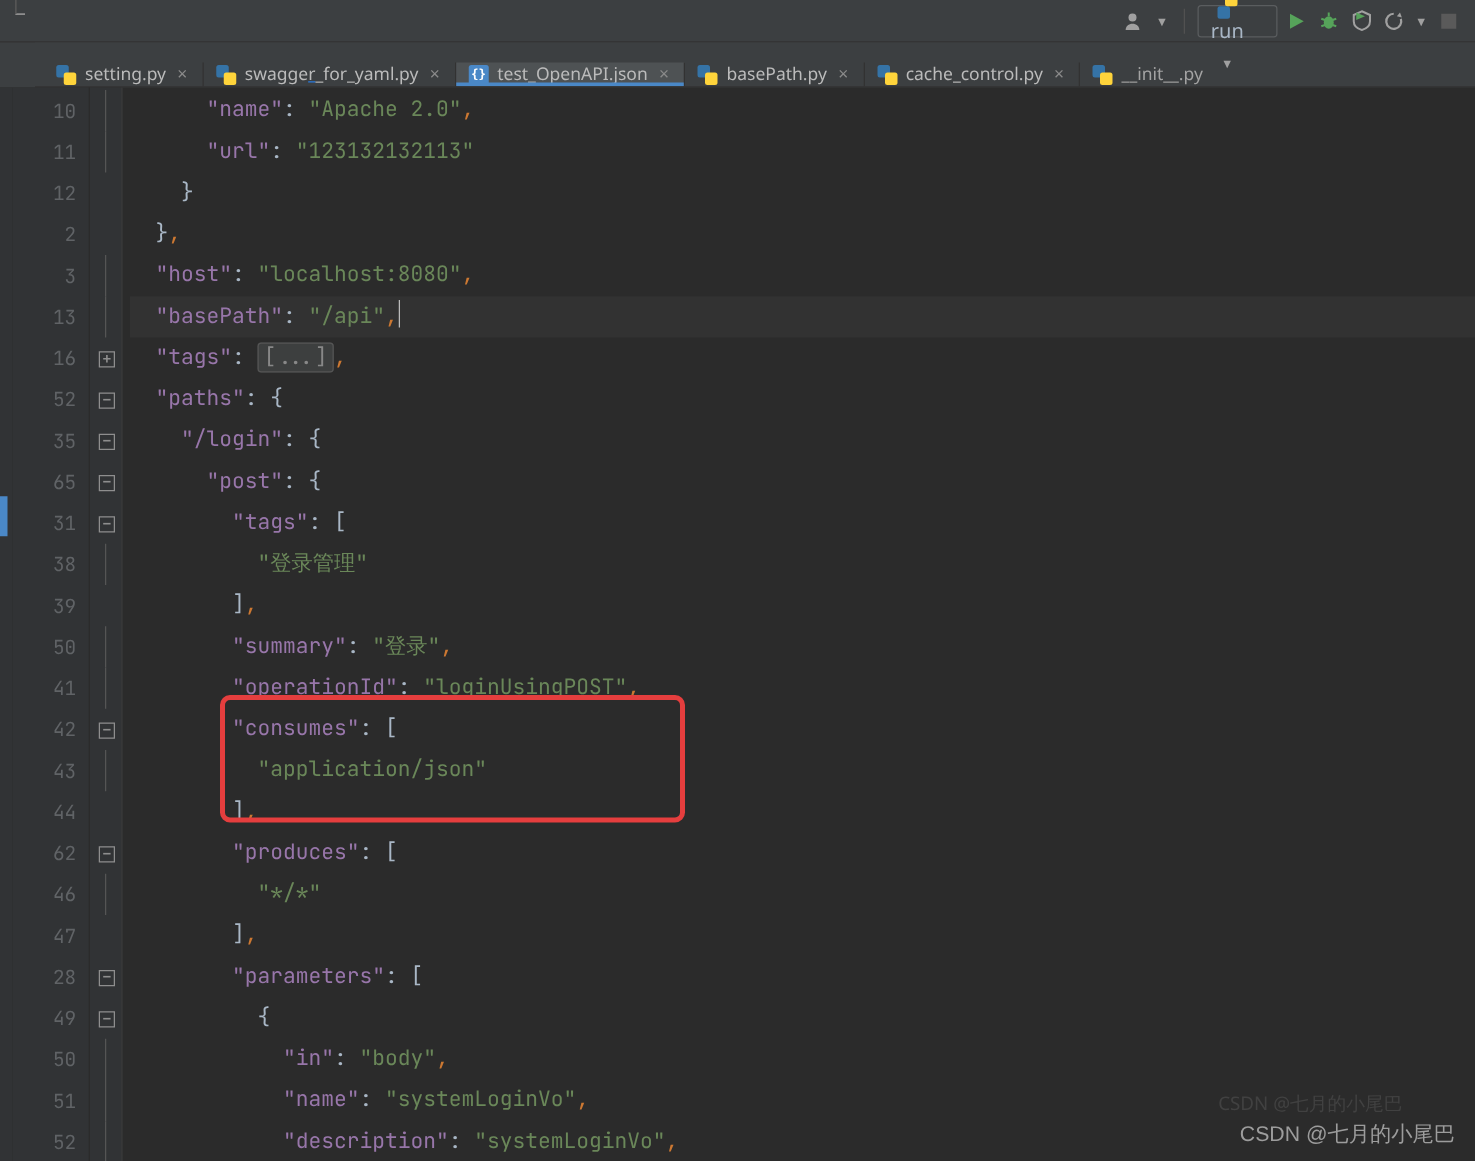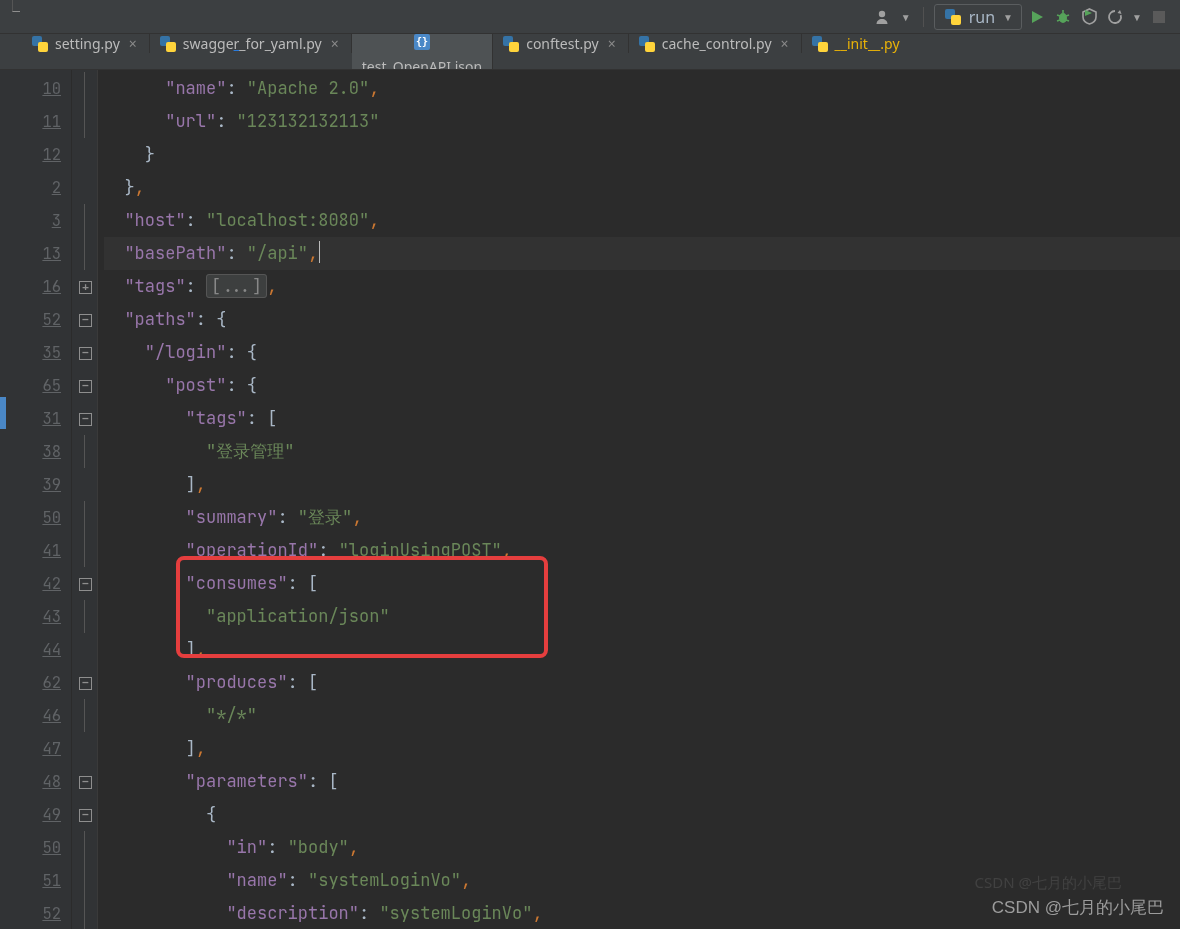--- a/index.html
+++ b/index.html
@@ -54,58 +54,59 @@
   .toolbar .tb-icon {
     width:22px; height:22px;
     display:flex; align-items:center; justify-content:center;
     color:#a0a0a0;
   }
   .run-dropdown {
     display:flex; align-items:center;
     border:1px solid var(--run-box);
     background:var(--run-box-bg);
     height:26px;
-    padding:0 8px 0 10px;
+    padding:0 26px 0 10px;
     gap:8px;
     border-radius:3px;
+    flex-direction:column;
   }
   .run-dropdown .chev { color:#a0a0a0; font-size:10px; }
   .py-logo {
     width:16px; height:16px; position:relative;
   }
   .py-logo::before, .py-logo::after {
     content:""; position:absolute; width:10px; height:10px; border-radius:2px;
   }
   .py-logo::before { background:#3573a6; top:0; left:0; }
   .py-logo::after  { background:#ffd43b; bottom:0; right:0; }
 
   
   .tabbar {
     height:36px;
     display:flex;
-    align-items:flex-start;
+    align-items:flex-end;
     background:var(--bg-tabs);
     border-bottom:1px solid var(--border);
-    padding-left:22px;
+    padding-left:7px;
     overflow:hidden;
+    margin-left:28px;
   }
   .tab {
     display:flex; align-items:center;
     padding:0 10px;
     gap:7px;
     color:var(--fg-tab);
     font-size:14px;
     border-right:1px solid var(--border);
     white-space:nowrap;
     cursor:pointer;
     position:relative;
   }
   .tab.active {
     background:var(--bg-tab-active);
-    flex-direction:column;
   }
   .tab.active::after{
     content:"";
     position:absolute;
     left:0; right:0; bottom:0;
     height:3px;
     background:#4a88c7;
   }
   .tab .close {
     color:#8a8a8a; font-size:14px; line-height:1;
@@ -143,21 +144,21 @@
   .gutter {
     width:62px;
     background:var(--bg-gutter);
     color:var(--fg-gutter);
     text-align:right;
     padding:2px 10px 0 0;
     user-select:none;
     font-size:15.5px;
     border-right:1px solid #2b2b2b;
   }
-  .gutter .ln { height:33px;text-decoration:underline; }
+  .gutter .ln { height:33px; }
   .foldcol {
     width:26px;
     background:var(--bg-gutter);
     color:#8e8e8e;
     padding-top:2px;
     border-right:1px solid #3a3a3a;
   }
   .foldcol .fc {
     height:33px;
     display:flex; align-items:center; justify-content:center;
@@ -299,31 +300,31 @@
     <span>swagge<span class="underline">r</span>_for_yaml.py</span>
     <span class="close">×</span>
   </div>
   <div class="tab active">
     <span class="file-icon json"></span>
     <span>test_OpenAPI.json</span>
     <span class="close">×</span>
   </div>
   <div class="tab">
     <span class="py-logo file-icon"></span>
-    <span>conftest.py</span>
+    <span>basePath.py</span>
     <span class="close">×</span>
   </div>
   <div class="tab">
     <span class="py-logo file-icon"></span>
     <span>cache_control.py</span>
     <span class="close">×</span>
   </div>
   <div class="tab" style="border-right:none;">
     <span class="py-logo file-icon"></span>
-    <span style="color:#eab308;">__init__.py</span>
+    <span style="color:#a3a3a3;">__init__.py</span>
   </div>
 </div>
 
 <div class="editor-wrap">
   <div class="left-strip">
     <div class="blue-mark" style="top:327px;"></div>
   </div>
 
   <div class="gutter">
     <div class="ln">10</div>
@@ -340,21 +341,21 @@
     <div class="ln">38</div>
     <div class="ln">39</div>
     <div class="ln">50</div>
     <div class="ln">41</div>
     <div class="ln">42</div>
     <div class="ln">43</div>
     <div class="ln">44</div>
     <div class="ln">62</div>
     <div class="ln">46</div>
     <div class="ln">47</div>
-    <div class="ln">48</div>
+    <div class="ln">28</div>
     <div class="ln">49</div>
     <div class="ln">50</div>
     <div class="ln">51</div>
     <div class="ln">52</div>
   </div>
 
   <div class="foldcol">
     <div class="fc line"></div>
     <div class="fc line"></div>
     <div class="fc end"></div>

